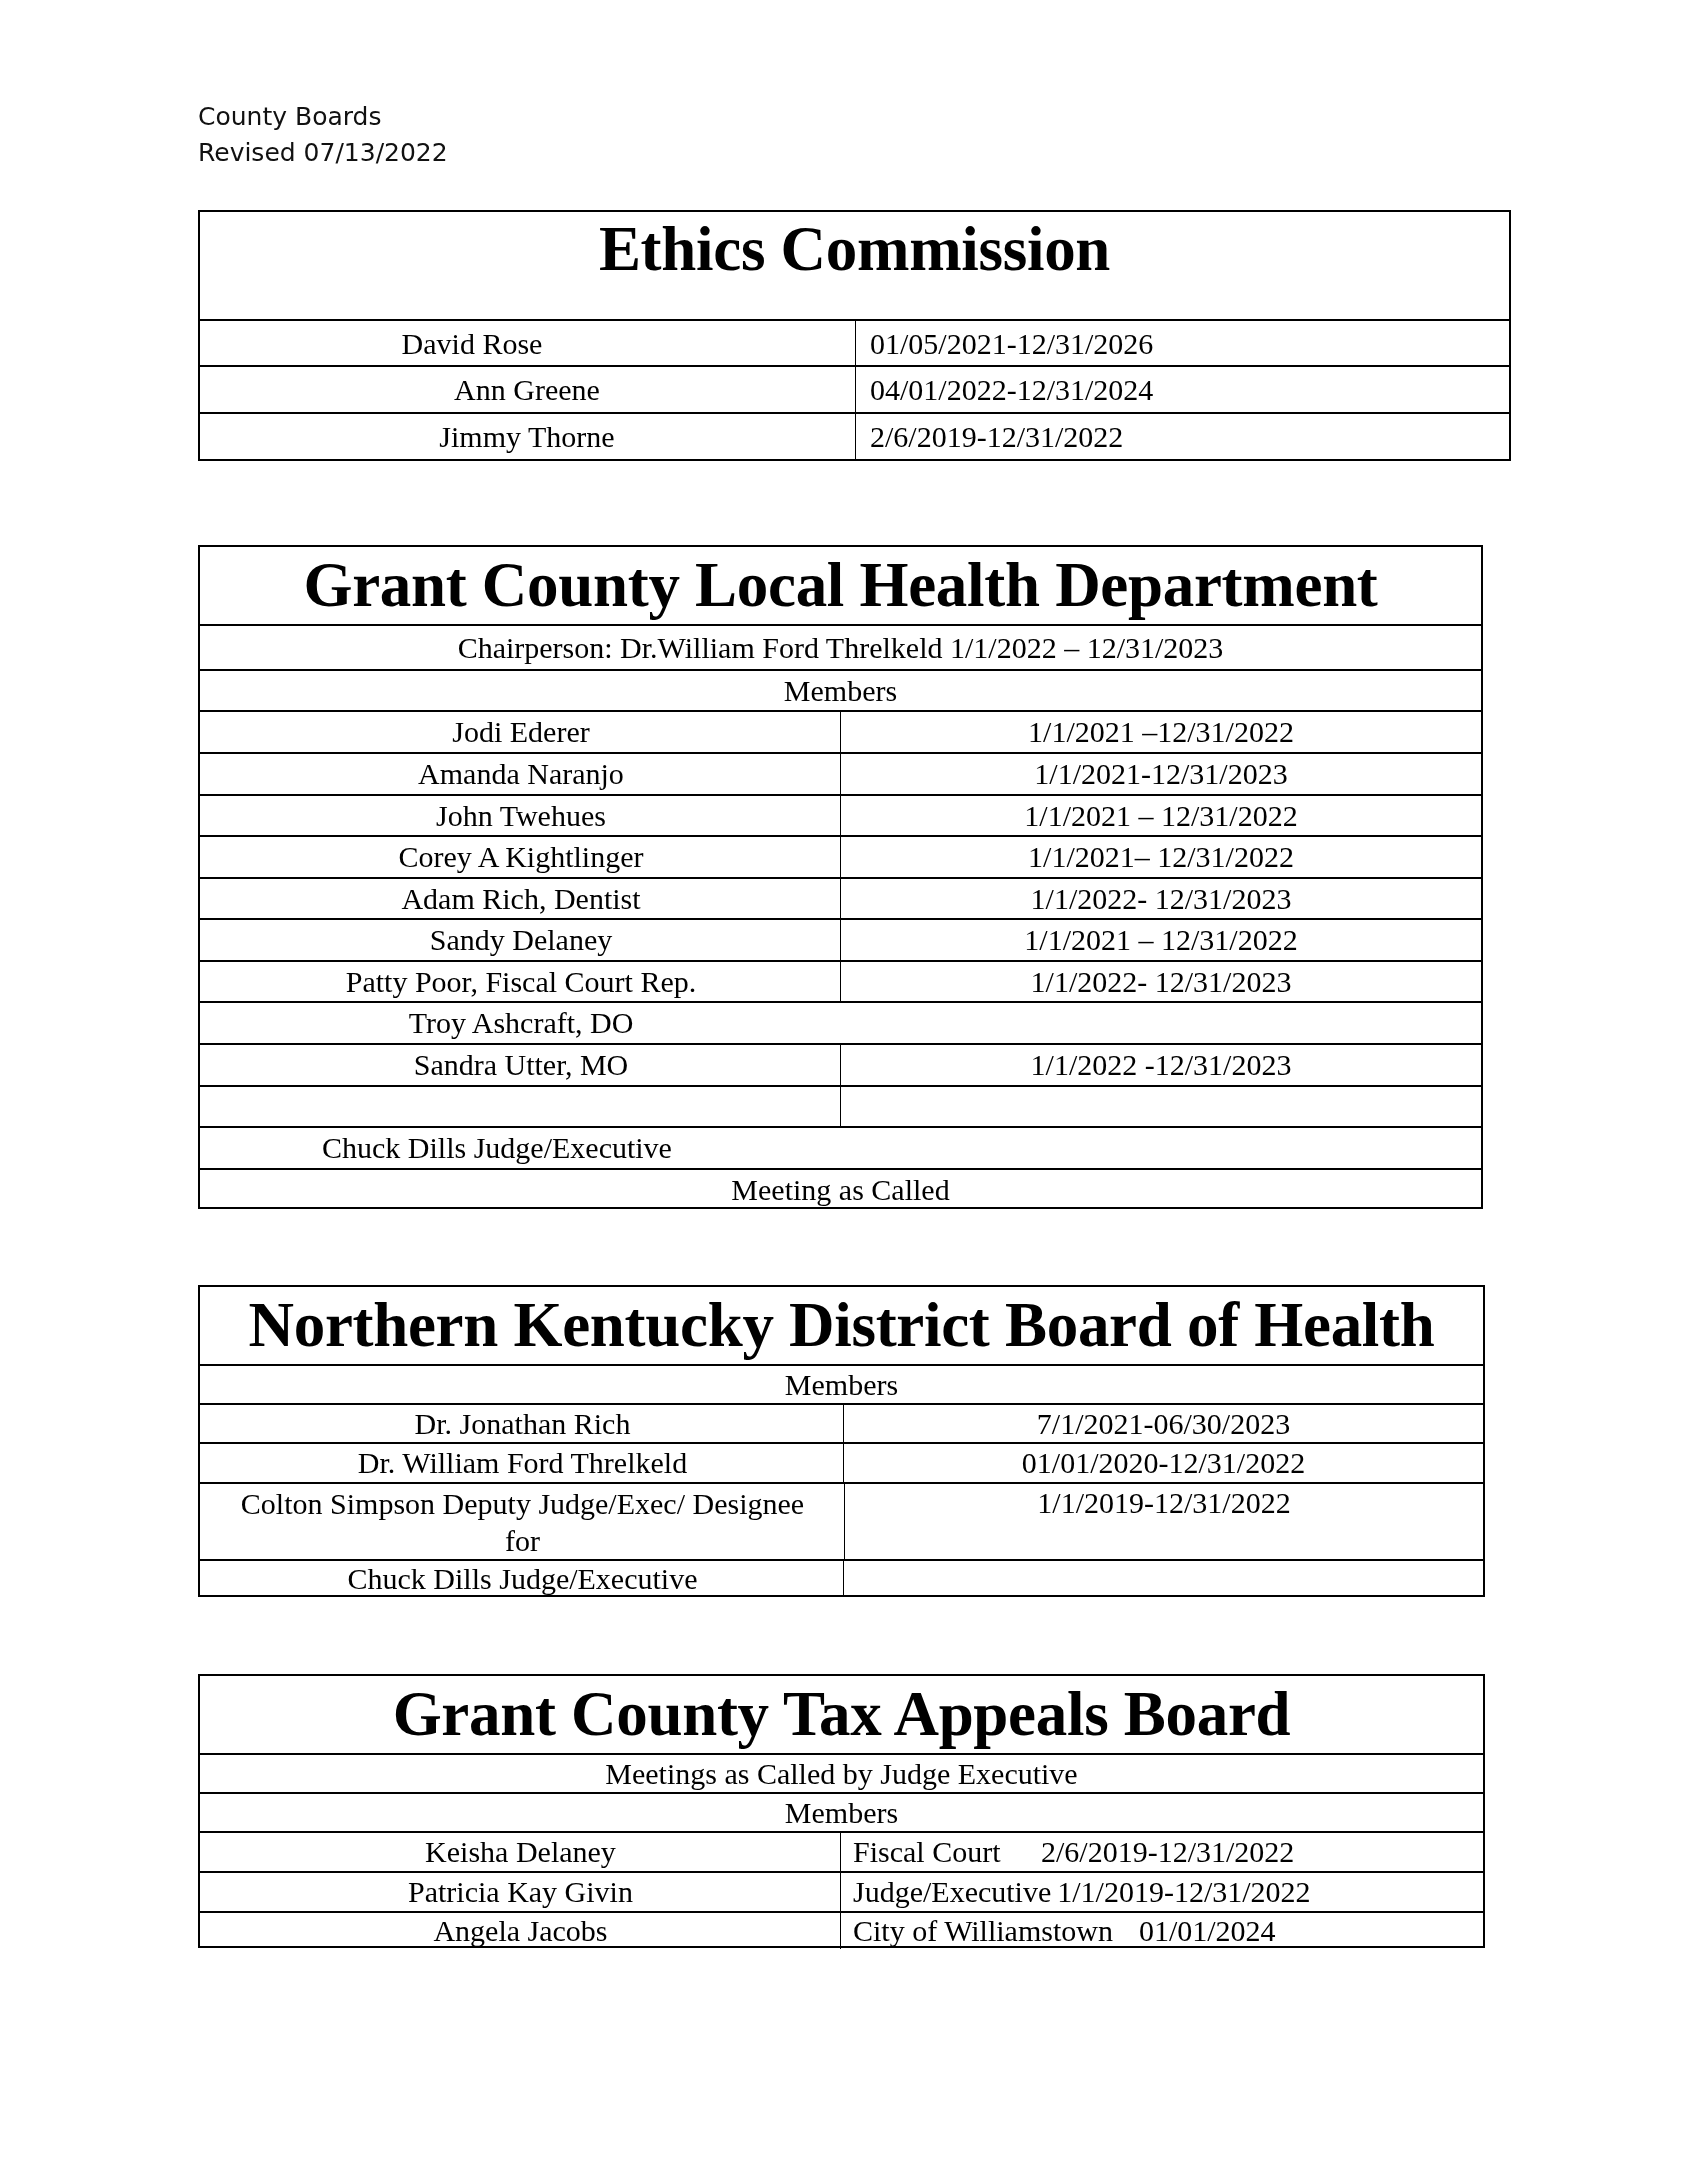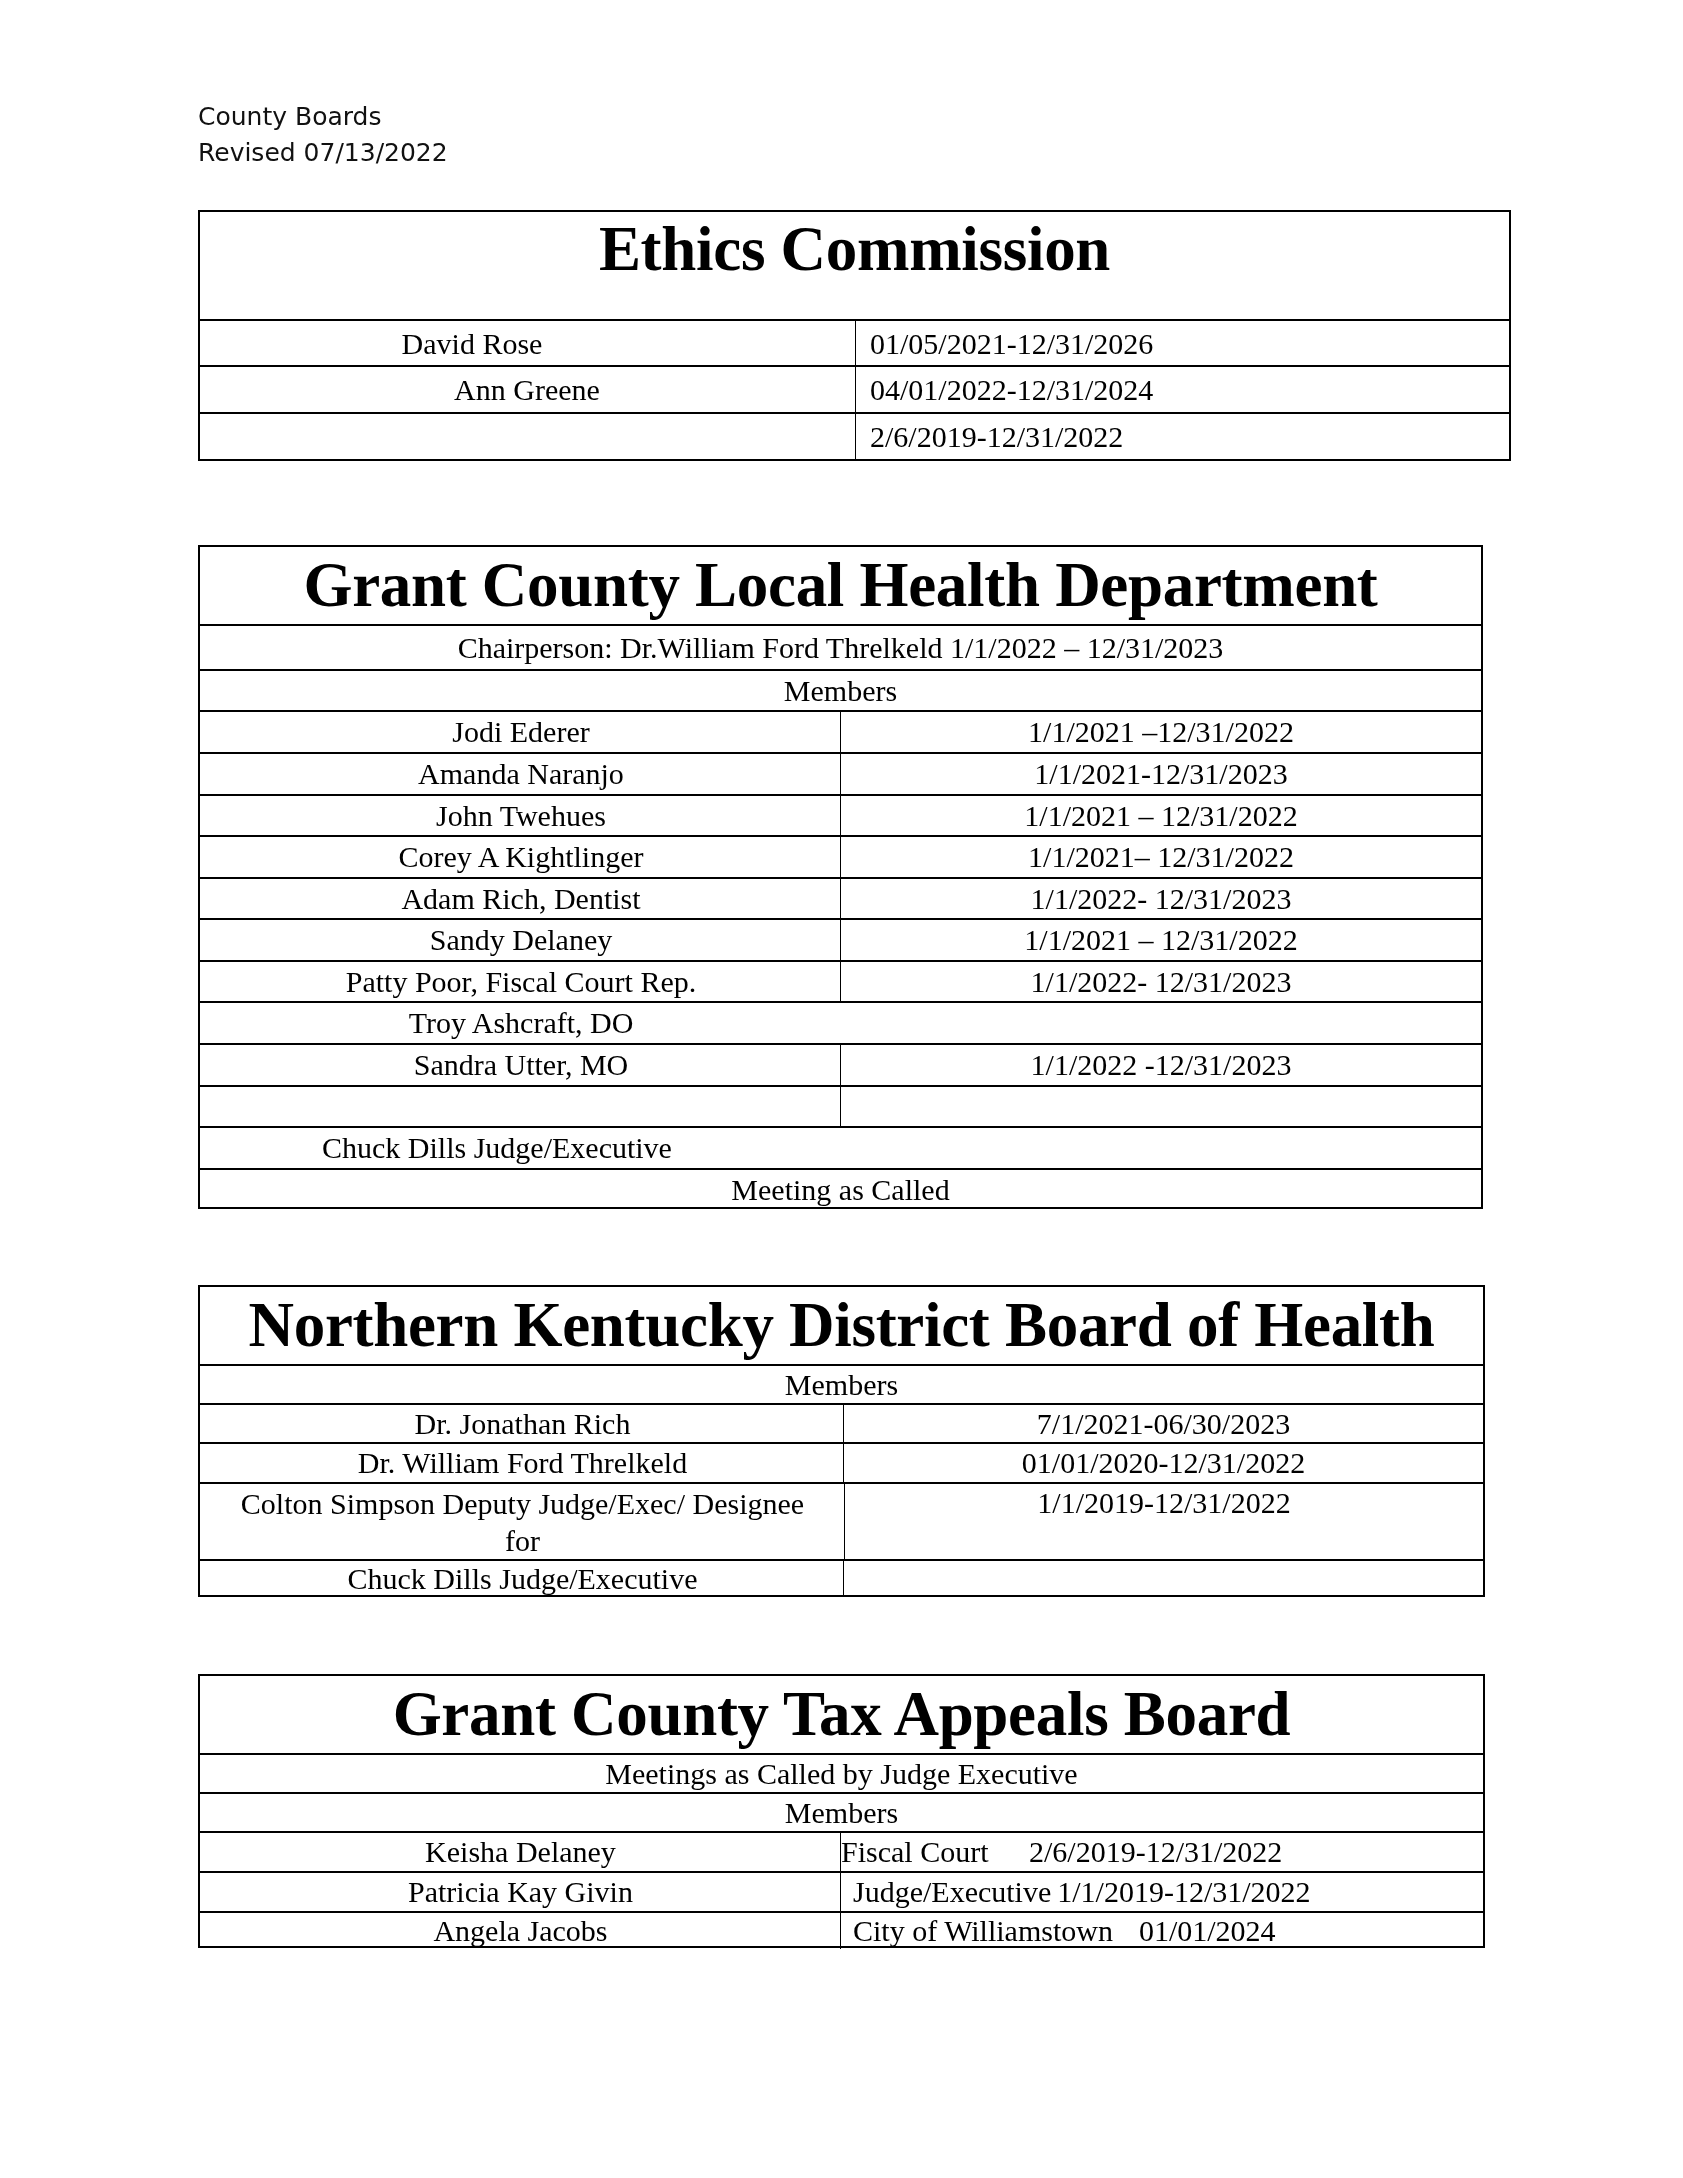--- a/index.html
+++ b/index.html
@@ -31,20 +31,21 @@
   </div>
   <div class="row" style="top:107px; height:47px;">
     <div class="cell left" style="width:544px;">David Rose</div>
     <div class="cell right ljust" style="width:654px; padding-left:14px;">01/05/2021-12/31/2026</div>
   </div>
   <div class="row" style="top:153px; height:47px;">
     <div class="cell left" style="width:654px;">Ann Greene</div>
     <div class="cell right ljust" style="width:654px; padding-left:14px;">04/01/2022-12/31/2024</div>
   </div>
   <div class="row" style="top:200px; height:47px;">
+    <div class="cell left" style="width:654px;">Jimmy Thorne</div>
     <div class="cell right ljust" style="width:654px; padding-left:14px;">2/6/2019-12/31/2022</div>
   </div>
 </div>
 
 <div class="tbl" style="left:198px; top:545px; width:1285px; height:664px;">
   <div class="row first" style="top:0; height:77px;">
     <div class="cell full title">Grant County Local Health Department</div>
   </div>
   <div class="row" style="top:77px; height:45px;">
     <div class="cell full">Chairperson: Dr.William Ford Threlkeld 1/1/2022 – 12/31/2023</div>
@@ -129,21 +130,21 @@
     <div class="cell full title">Grant County Tax Appeals Board</div>
   </div>
   <div class="row" style="top:77px; height:39px;">
     <div class="cell full">Meetings as Called by Judge Executive</div>
   </div>
   <div class="row" style="top:116px; height:40px;">
     <div class="cell full">Members</div>
   </div>
   <div class="row" style="top:155px; height:40px;">
     <div class="cell left" style="width:641px;">Keisha Delaney</div>
-    <div class="cell right ljust" style="width:643px; padding-left:0;">
+    <div class="cell right ljust" style="width:643px; padding-left:12px;">
       <span style="display:inline-block; width:188px;">Fiscal Court</span>
       <span>2/6/2019-12/31/2022</span>
     </div>
   </div>
   <div class="row" style="top:195px; height:40px;">
     <div class="cell left" style="width:641px;">Patricia Kay Givin</div>
     <div class="cell right ljust" style="width:643px; padding-left:12px;">
       <span style="margin-right:6px;">Judge/Executive</span>
       <span>1/1/2019-12/31/2022</span>
     </div>

